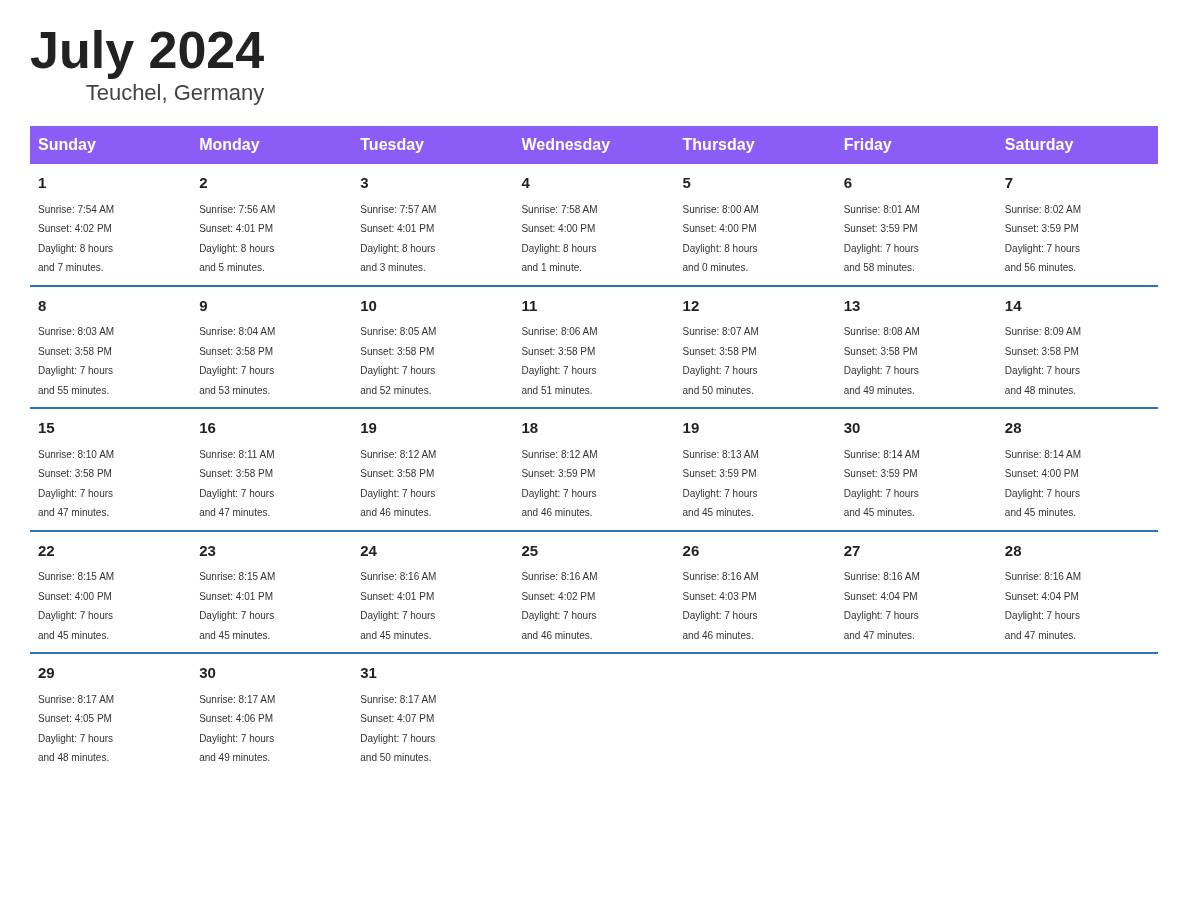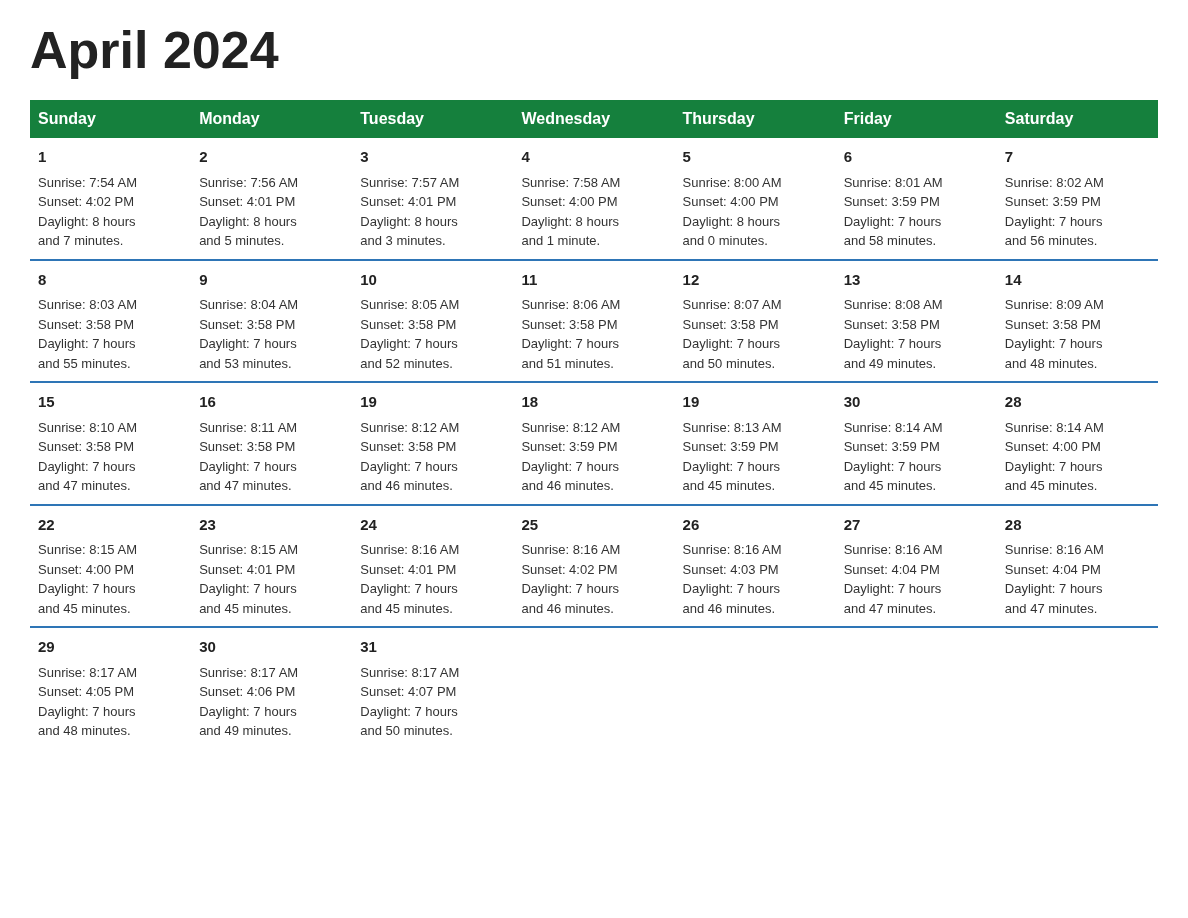--- a/index.html
+++ b/index.html
@@ -58,21 +58,21 @@
     .title-block h2 {
       font-size: 22px;
       font-weight: normal;
       color: #444;
     }
     table {
       width: 100%;
       border-collapse: collapse;
     }
     thead tr {
-      background-color: #15803d;
+      background-color: #8b5cf6;
     }
     thead th {
       color: #fff;
       font-size: 16px;
       font-weight: bold;
       padding: 10px 8px;
       text-align: left;
       border: none;
     }
     tbody tr {
@@ -87,34 +87,35 @@
       width: calc(100% / 7);
     }
     .day-num {
       font-size: 15px;
       font-weight: bold;
       color: #222;
       display: block;
       margin-bottom: 4px;
     }
     .day-info {
-      font-size: 13px;
+      font-size: 10px;
       color: #333;
     }
     tbody tr:last-child {
       border-bottom: none;
       margin-top: 39px;
     }
   </style>
 </head>
 <body>
 
 <div class="header">
   <div class="title-block">
-    <h1>April 2024</h1>
+    <h1>July 2024</h1>
+    <h2>Teuchel, Germany</h2>
   </div>
 </div>
 
 <table>
   <thead>
     <tr>
     <th>Sunday</th>
         <th>Monday</th>
         <th>Tuesday</th>
         <th>Wednesday</th>

